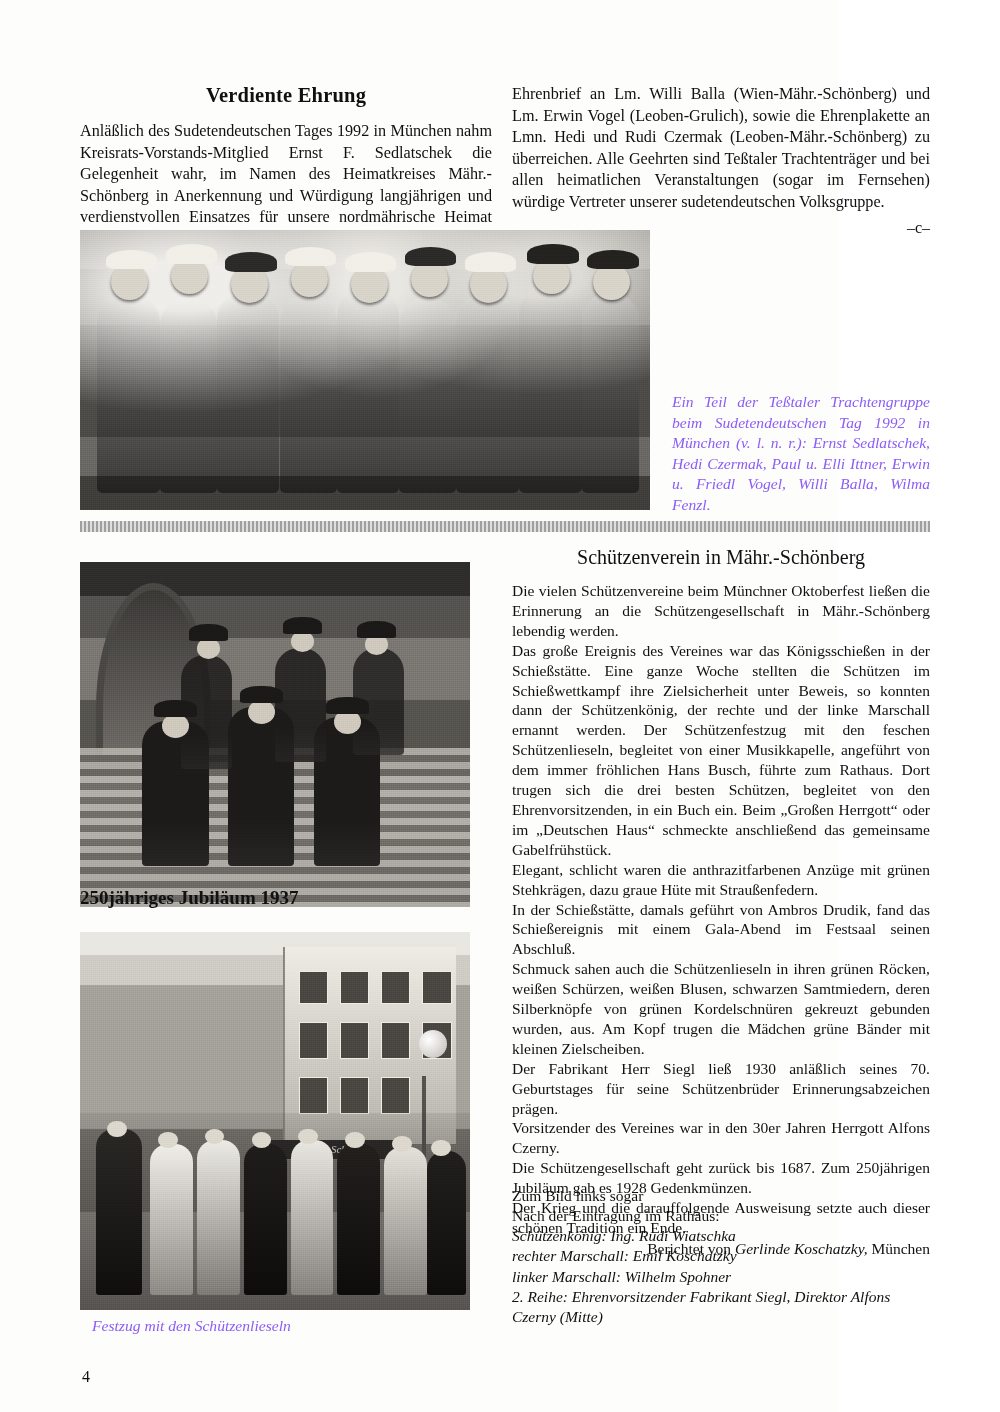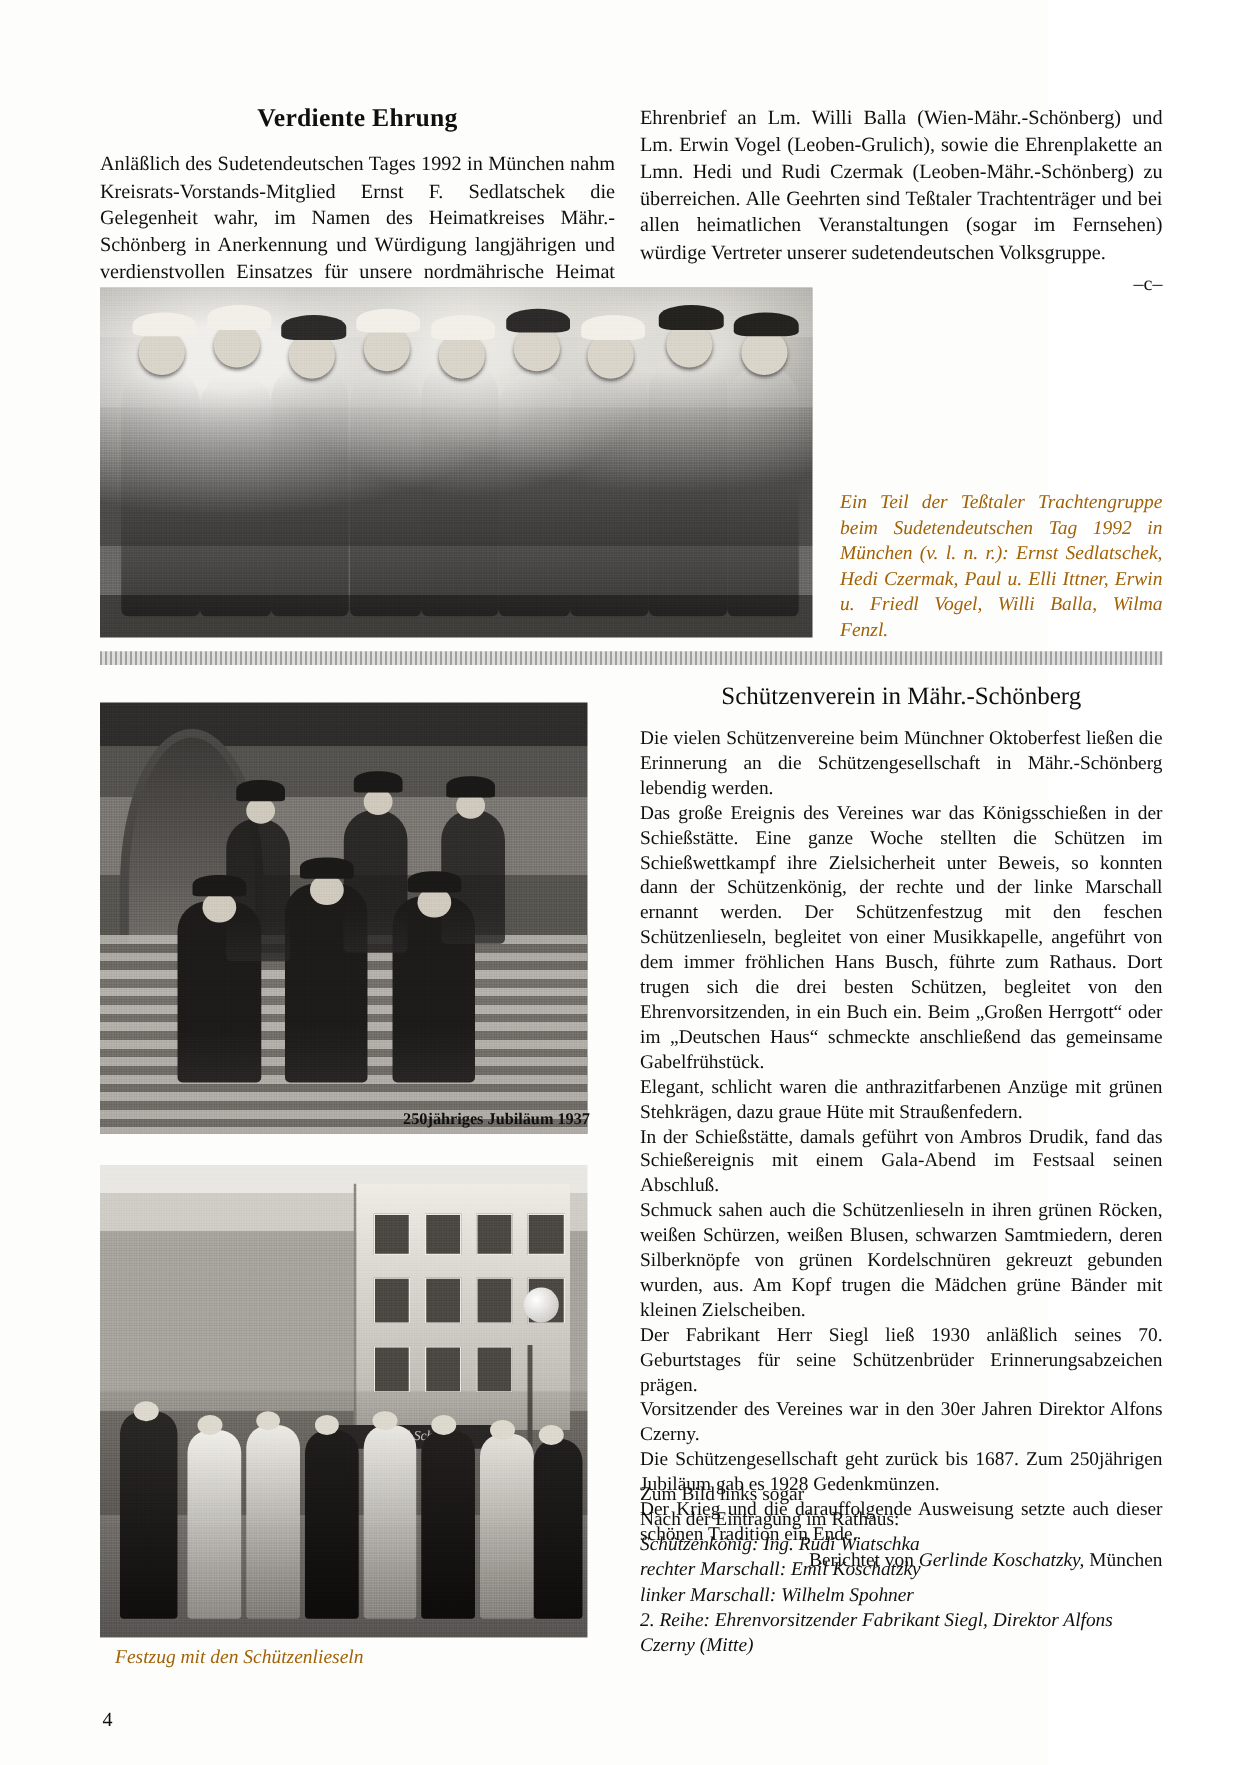--- a/index.html
+++ b/index.html
@@ -209,40 +209,40 @@
   }
 
   
   .caption {
     position: absolute;
     font-family: "Liberation Serif", serif;
     font-style: italic;
     font-size: 15.6px;
     line-height: 1.32;
     text-align: justify;
-    color: #a16207;
+    color: #8b5cf6;
   }
   #caption-group {
     left: 672px;
     top: 392px;
     width: 258px;
   }
   #caption-festzug {
     left: 92px;
     top: 1316px;
     width: 390px;
     text-align: left;
   }
   #jubilee-title {
     position: absolute;
     left: 80px;
     top: 887px;
     width: 392px;
-    text-align: right;
-    font-size: 13px;
+    text-align: left;
+    font-size: 19px;
     font-weight: bold;
     font-style: normal;
     font-family: "Liberation Serif", serif;
   }
 
   
   .divider {
     position: absolute;
     left: 80px;
     top: 521px;
@@ -350,21 +350,21 @@
   <div class="divider"></div>
 
   <div id="article2">
     <h2 class="article-title2">Schützenverein in Mähr.-Schönberg</h2>
     <p>Die vielen Schützenvereine beim Münchner Oktoberfest ließen die Erinnerung an die Schützengesellschaft in Mähr.-Schönberg lebendig werden.</p>
     <p>Das große Ereignis des Vereines war das Königsschießen in der Schießstätte. Eine ganze Woche stellten die Schützen im Schießwettkampf ihre Zielsicherheit unter Beweis, so konnten dann der Schützenkönig, der rechte und der linke Marschall ernannt werden. Der Schützenfestzug mit den feschen Schützenlieseln, begleitet von einer Musikkapelle, angeführt von dem immer fröhlichen Hans Busch, führte zum Rathaus. Dort trugen sich die drei besten Schützen, begleitet von den Ehrenvorsitzenden, in ein Buch ein. Beim „Großen Herrgott“ oder im „Deutschen Haus“ schmeckte anschließend das gemeinsame Gabelfrühstück.</p>
     <p>Elegant, schlicht waren die anthrazitfarbenen Anzüge mit grünen Stehkrägen, dazu graue Hüte mit Straußenfedern.</p>
     <p>In der Schießstätte, damals geführt von Ambros Drudik, fand das Schießereignis mit einem Gala-Abend im Festsaal seinen Abschluß.</p>
     <p>Schmuck sahen auch die Schützenlieseln in ihren grünen Röcken, weißen Schürzen, weißen Blusen, schwarzen Samtmiedern, deren Silberknöpfe von grünen Kordelschnüren gekreuzt gebunden wurden, aus. Am Kopf trugen die Mädchen grüne Bänder mit kleinen Zielscheiben.</p>
     <p>Der Fabrikant Herr Siegl ließ 1930 anläßlich seines 70. Geburtstages für seine Schützenbrüder Erinnerungsabzeichen prägen.</p>
-    <p>Vorsitzender des Vereines war in den 30er Jahren Direktor Alfons Czerny.</p>
+    <p>Vorsitzender des Vereines war in den 30er Jahren Herrgott Alfons Czerny.</p>
     <p>Die Schützengesellschaft geht zurück bis 1687. Zum 250jährigen Jubiläum gab es 1928 Gedenkmünzen.</p>
     <p>Der Krieg und die darauffolgende Ausweisung setzte auch dieser schönen Tradition ein Ende.</p>
     <div class="byline"><span>Berichtet von </span><i>Gerlinde Koschatzky,</i><span> München</span></div>
   </div>
 
   <div class="photo" id="photo-stairs">
     <div class="arch"></div>
     <div class="steps"></div>
 
     <div class="man" style="left:16%; width:17%; height:42%;"></div>

